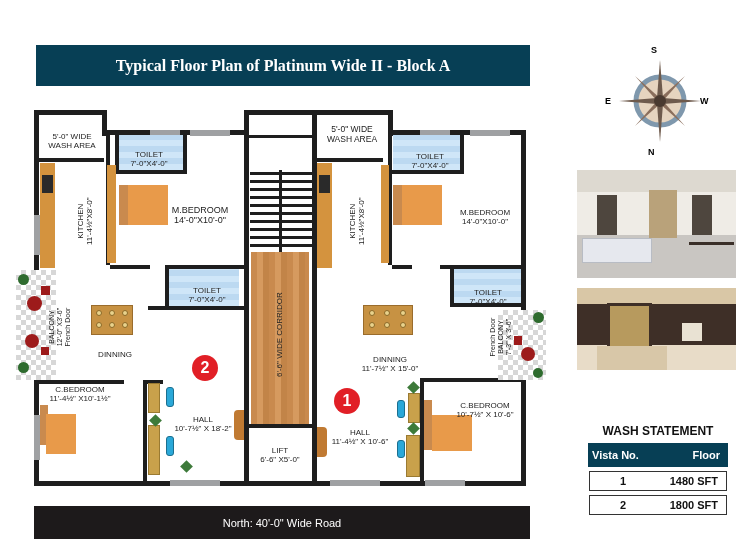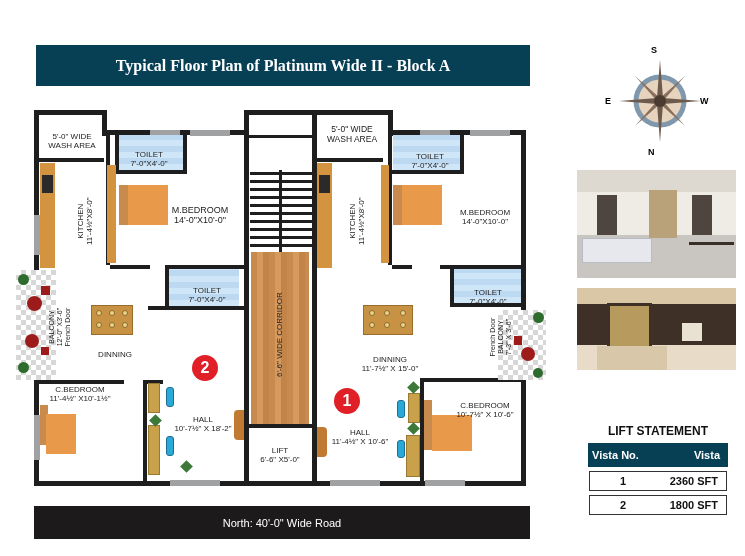--- a/index.html
+++ b/index.html
@@ -237,25 +237,25 @@
   <div class="abs" style="left:115px;top:25px;width:20px;height:40px;background:#4e463e;"></div>
   <div class="abs" style="left:5px;top:68px;width:70px;height:25px;background:#e6e8ee;border:1px solid #b8bcc4;"></div>
   <div class="abs" style="left:112px;top:72px;width:45px;height:3px;background:#3a2f28;"></div>
 </div>
 <div class="photo" style="left:577px;top:288px;width:159px;height:82px;background:linear-gradient(180deg,#d9c7a6 0 20%,#3e2f27 20% 70%,#e8dcc8 70% 100%);">
   <div class="abs" style="left:30px;top:15px;width:45px;height:50px;background:#b79a5e;border:3px solid #3e2f27;"></div>
   <div class="abs" style="left:105px;top:35px;width:20px;height:18px;background:#e9e2d3;"></div>
   <div class="abs" style="left:20px;top:58px;width:70px;height:24px;background:#d8c7a8;"></div>
 </div>
 
-<div class="abs area-title">LIFT STATEMENT</div>
+<div class="abs area-title">WASH STATEMENT</div>
 <div class="abs area-head">
   <span>Vista No.</span>
-  <span>Vista</span>
+  <span>Floor</span>
 </div>
 <div class="abs area-row" style="top:471px;">
   <span>1</span>
-  <span>2360 SFT</span>
+  <span>1480 SFT</span>
 </div>
 <div class="abs area-row" style="top:495px;">
   <span>2</span>
   <span>1800 SFT</span>
 </div>
 
 </body></html>

